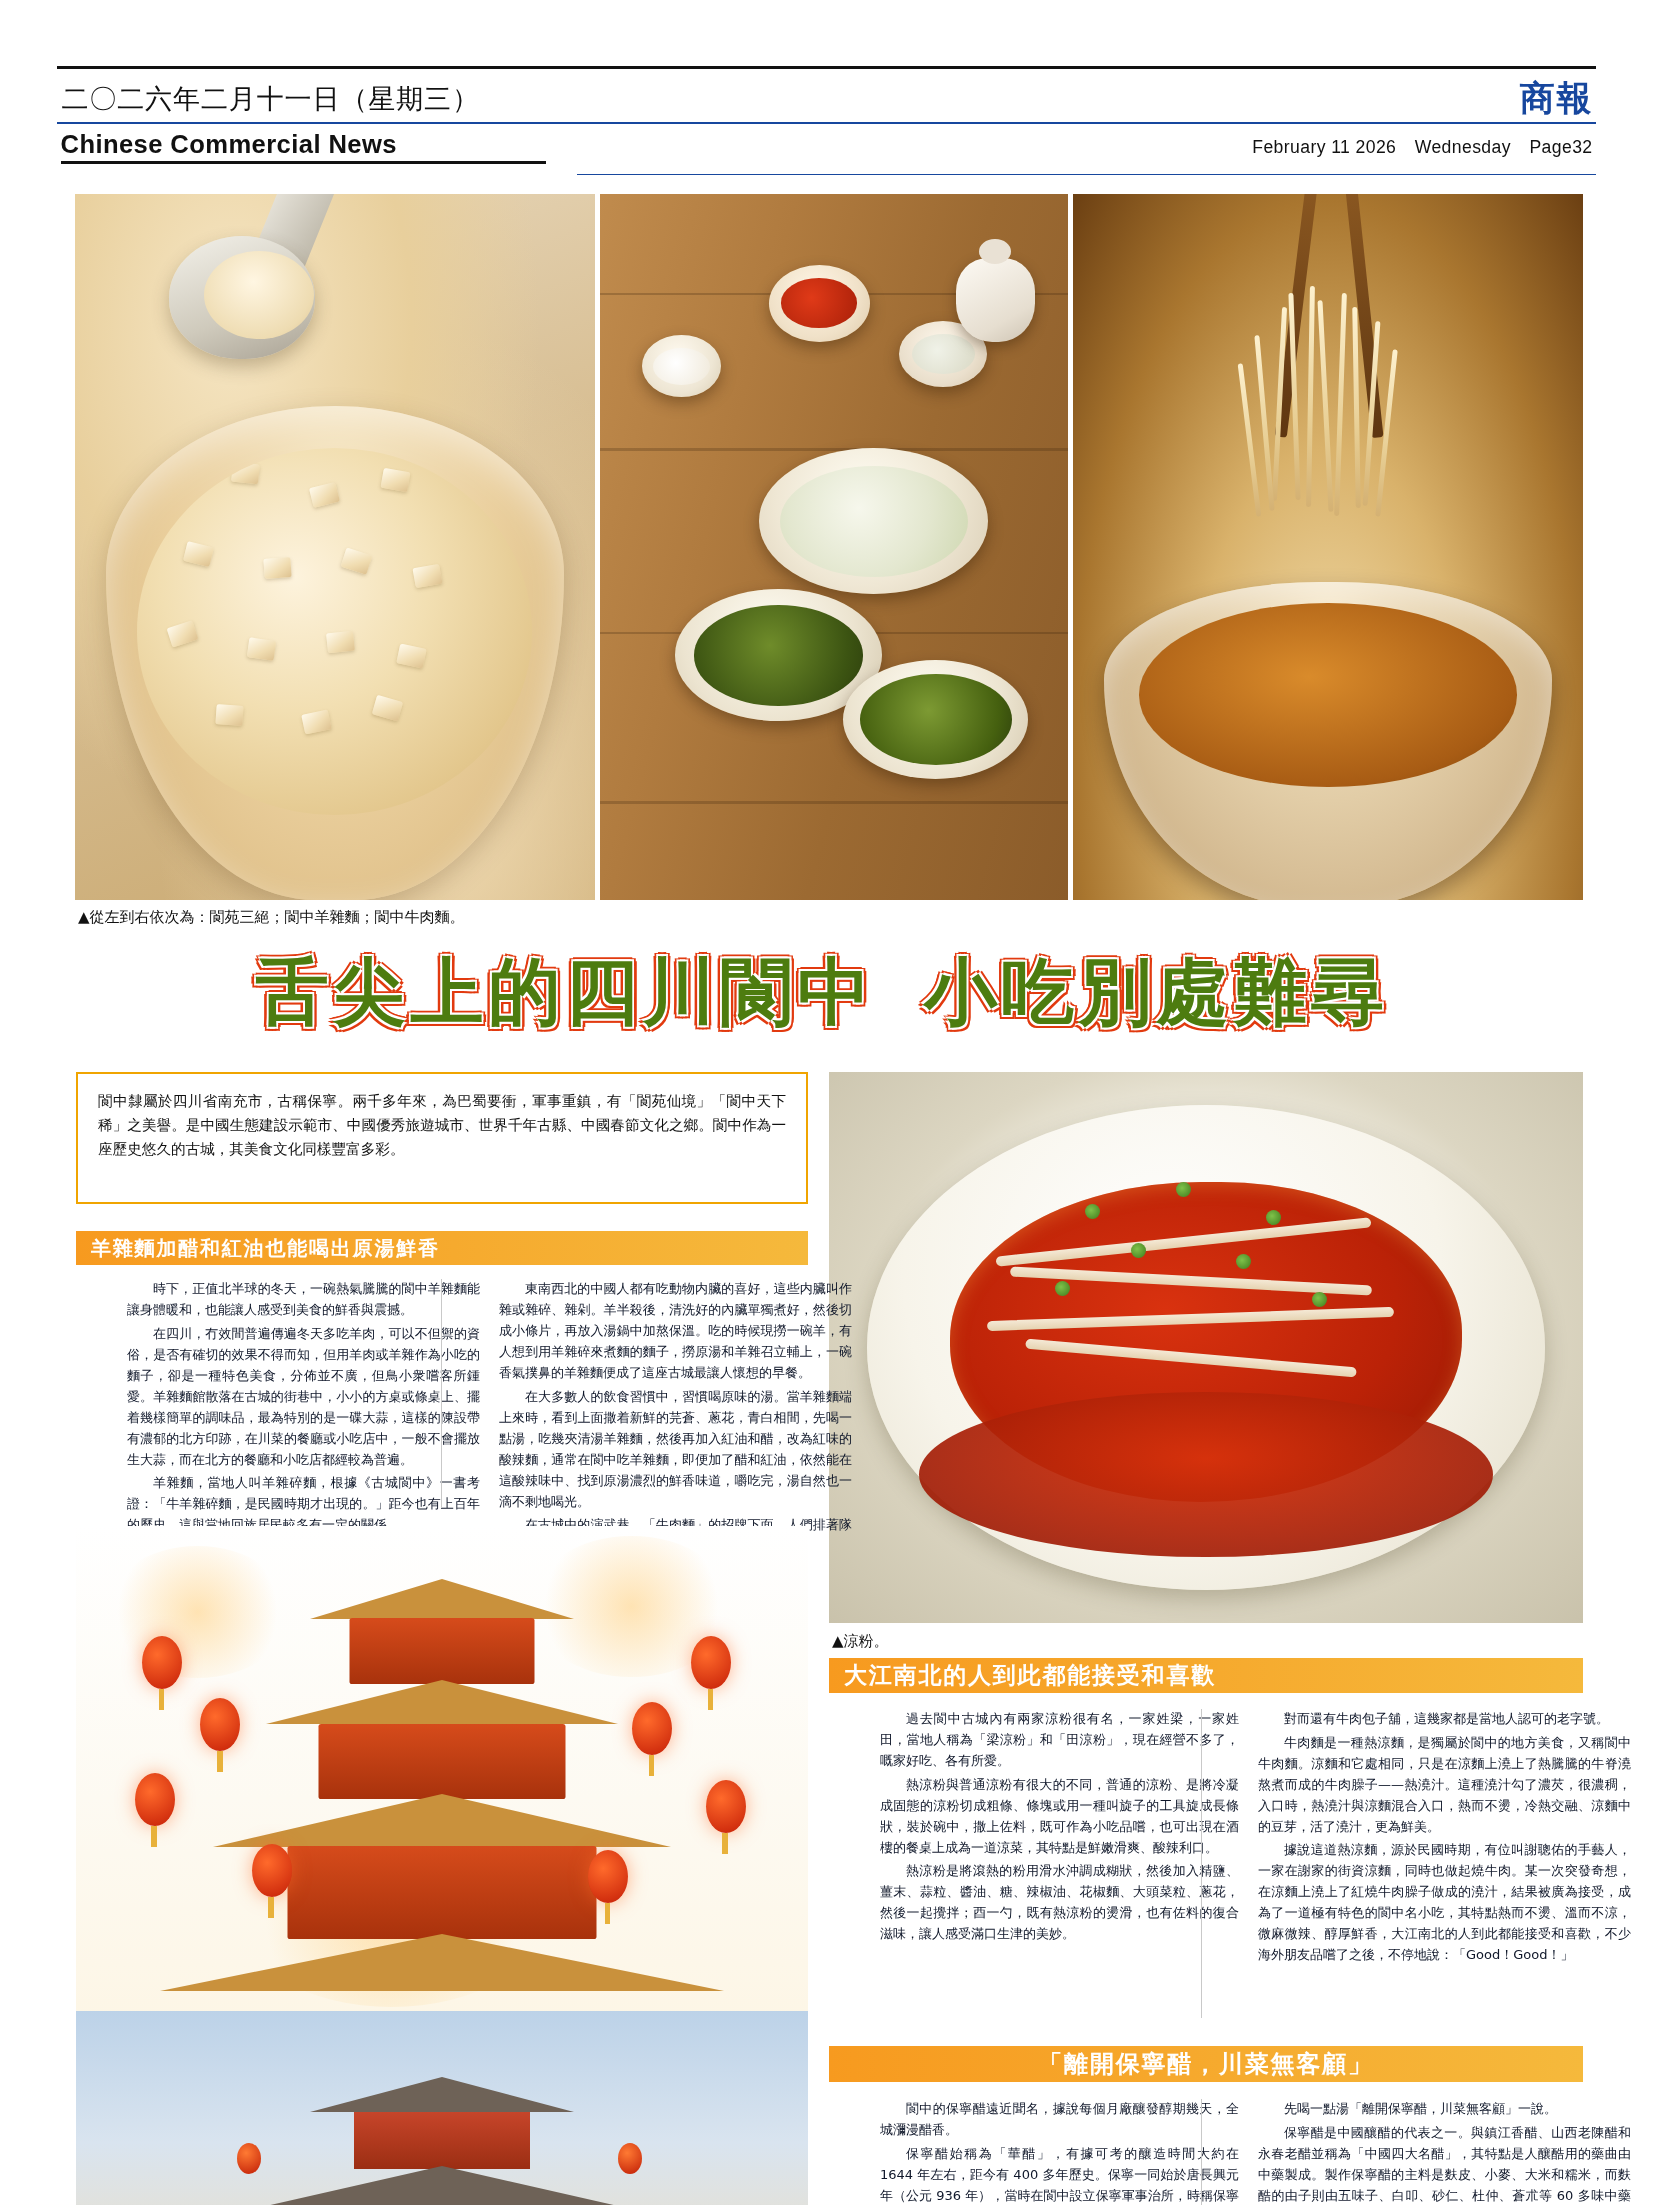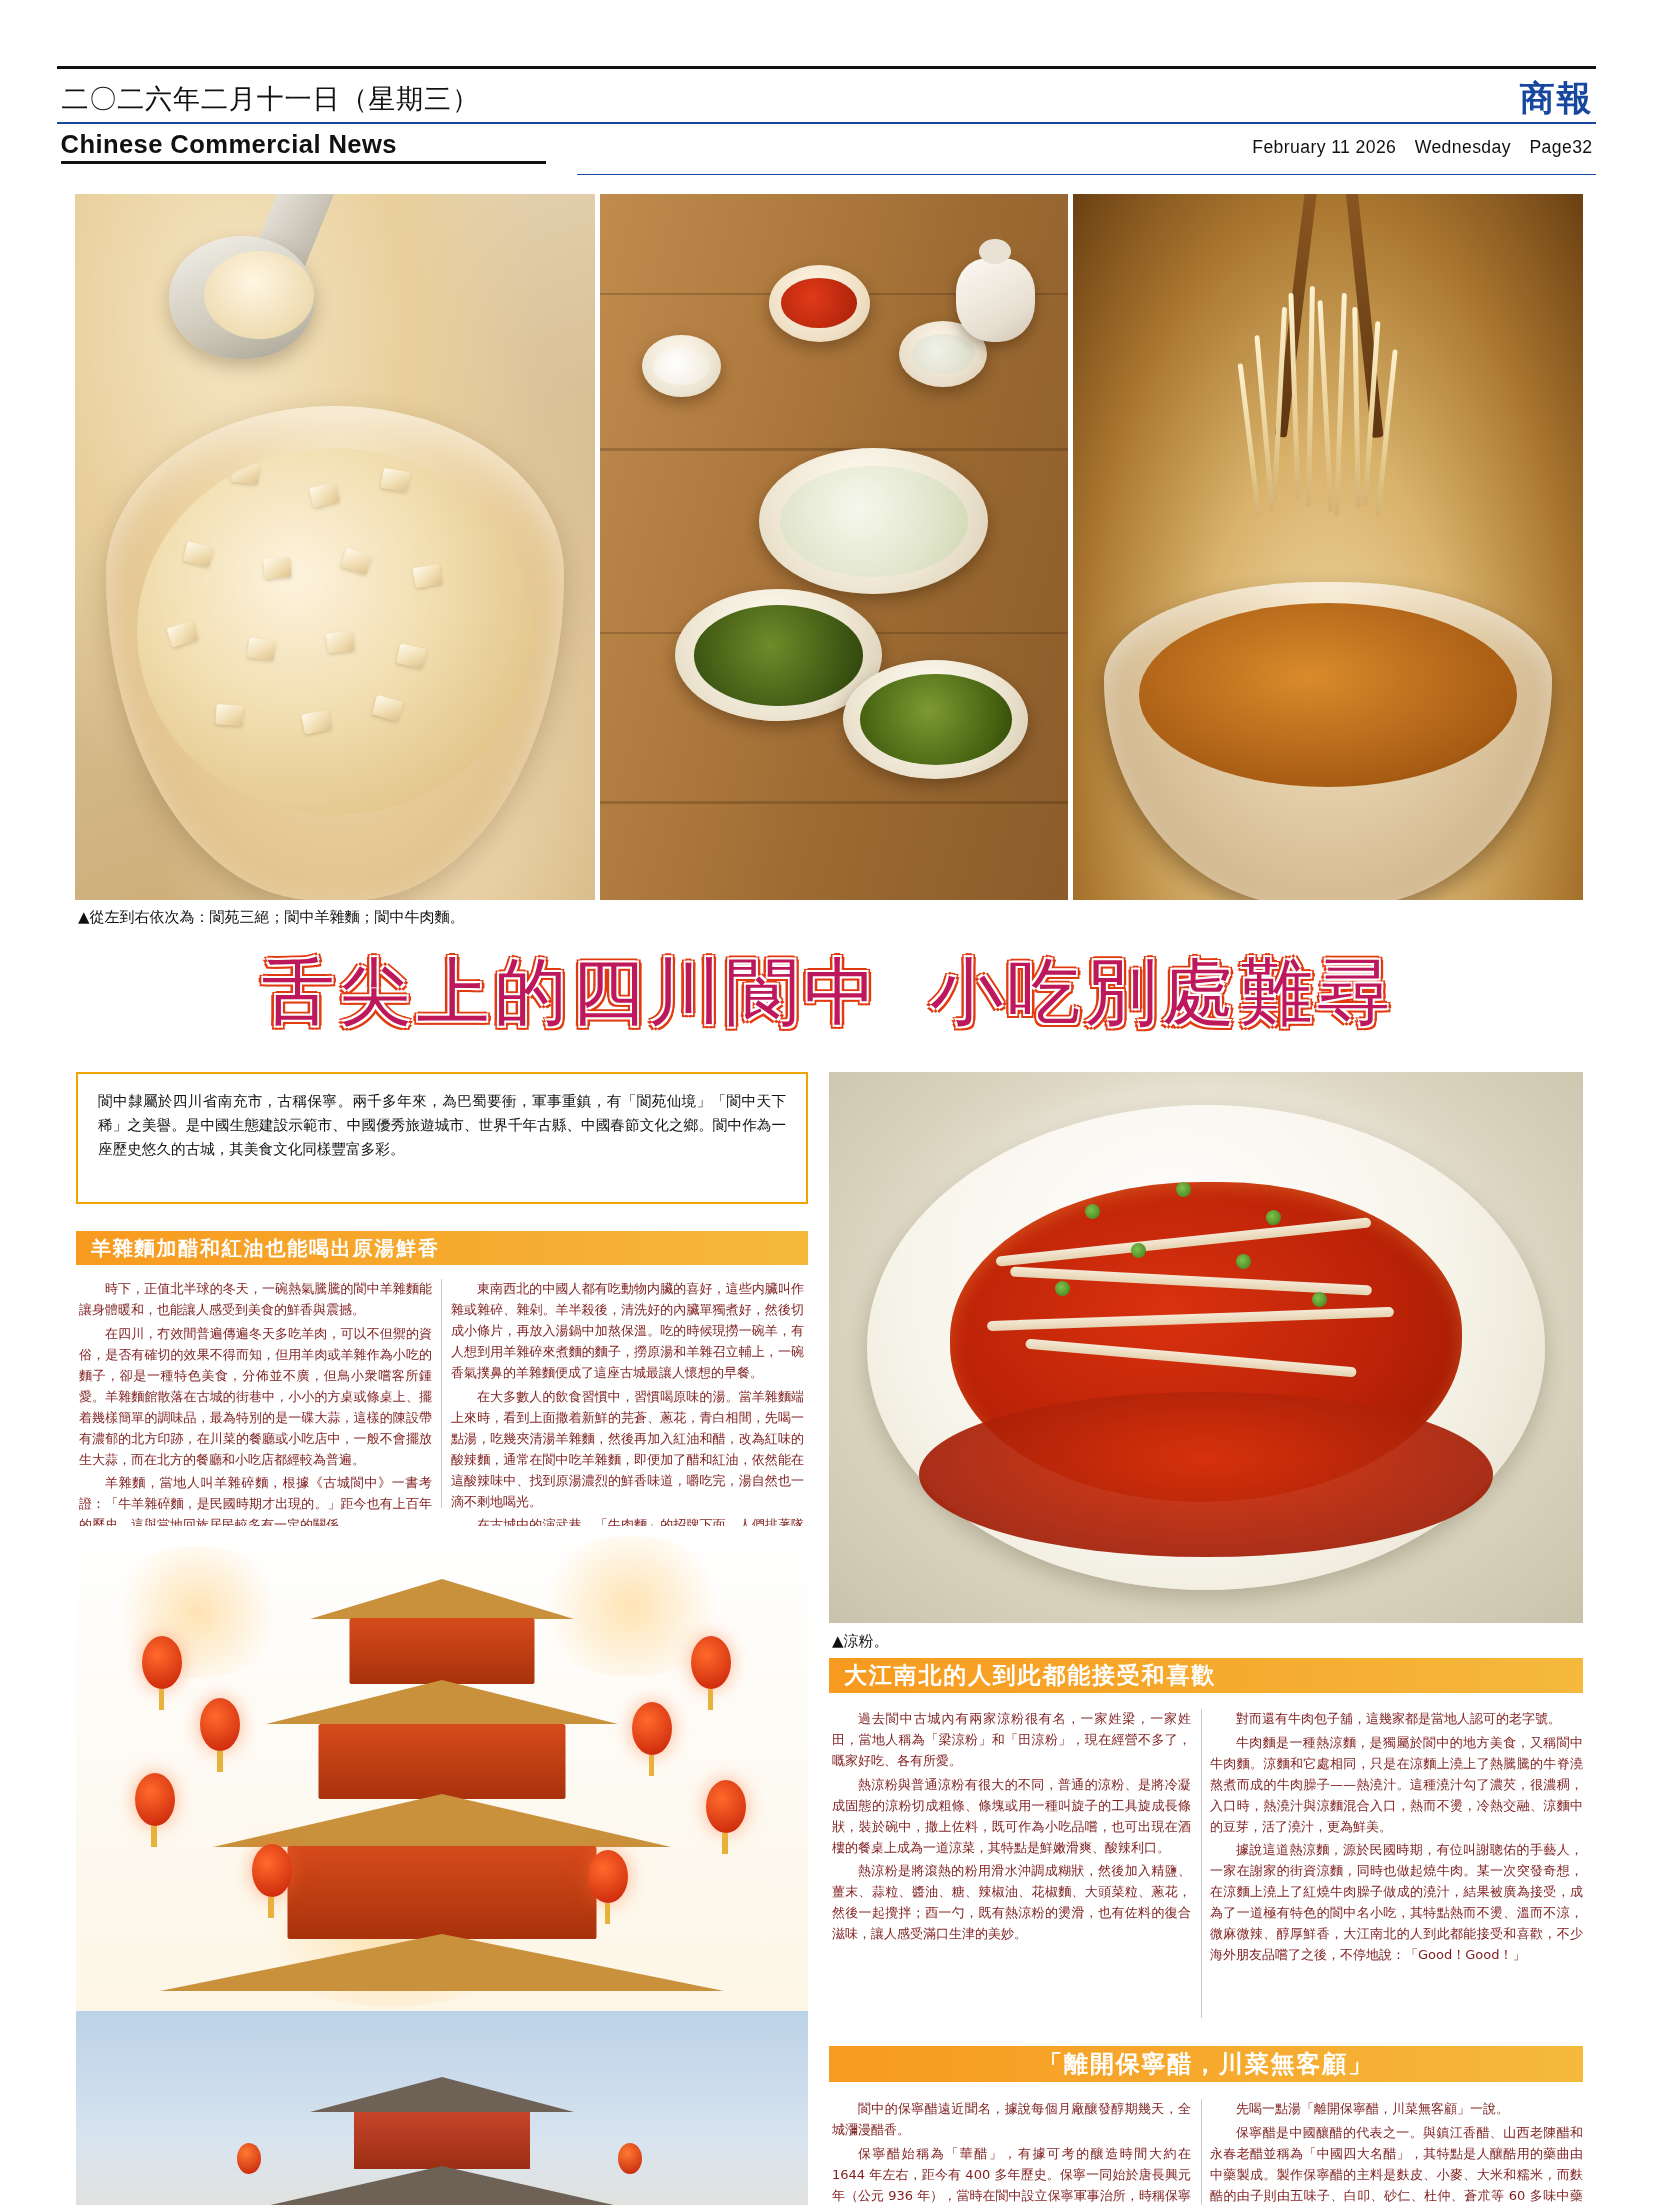--- a/index.html
+++ b/index.html
@@ -204,25 +204,25 @@
   }
 
   .photo-caption {
     position: absolute; left: 78px; top: 908px;
     font-size: 15px; color:#111;
     font-family: "DejaVu Sans", sans-serif;
   }
 
   
   .headline {
-    position:absolute; left: 131px; top: 944px; width: 1394px;
+    position:absolute; left: 125px; top: 944px; width: 1394px;
     text-align: center;
-    font-size: 73px; font-weight: normal; letter-spacing: 4.4px;
-    font-family: "DejaVu Sans", sans-serif;
-    color: #be185d;
+    font-size: 73px; font-weight: bold; letter-spacing: 4.4px;
+    font-family: "DejaVu Sans", sans-serif;
+    color: #4d7c0f;
     text-shadow:
       -1.8px -1.8px 0 #ffffff, 1.8px -1.8px 0 #ffffff, -1.8px 1.8px 0 #ffffff, 1.8px 1.8px 0 #ffffff,
       -4.4px 0 0 #e23a0f, 4.4px 0 0 #e23a0f, 0 -4.4px 0 #e23a0f, 0 4.4px 0 #e23a0f,
       -3.5px -3.5px 0 #e23a0f, 3.5px -3.5px 0 #e23a0f, -3.5px 3.5px 0 #e23a0f, 3.5px 3.5px 0 #e23a0f;
     white-space: nowrap;
   }
   .headline .gap { display:inline-block; width:49px; }
 
   
   .leadbox {
@@ -252,22 +252,23 @@
     display:flex; align-items:center;
     padding-left: 15px;
     letter-spacing: 1.8px;
   }
 
   
   .col {
     position:absolute;
     font-size: 13px; line-height: 21px;
     font-family: "DejaVu Sans", sans-serif;
-    color:#7f1d1d;
+    color:#0f172a;
     text-align: justify;
+    margin-left: 48px;
   }
   .col p { margin: 0 0 2.6px 0; text-indent: 2em; }
 
   
   .photo-liangfen {
     position:absolute; left: 829px; top: 1072px; width: 754px; height: 551px;
     overflow:hidden;
     background:
       radial-gradient(ellipse at 50% 45%, #fff 0%, #f4f1e6 42%, #dcd6c2 62%, #c9c2ab 100%),
       linear-gradient(160deg,#f6f3ea,#ddd7c4);

